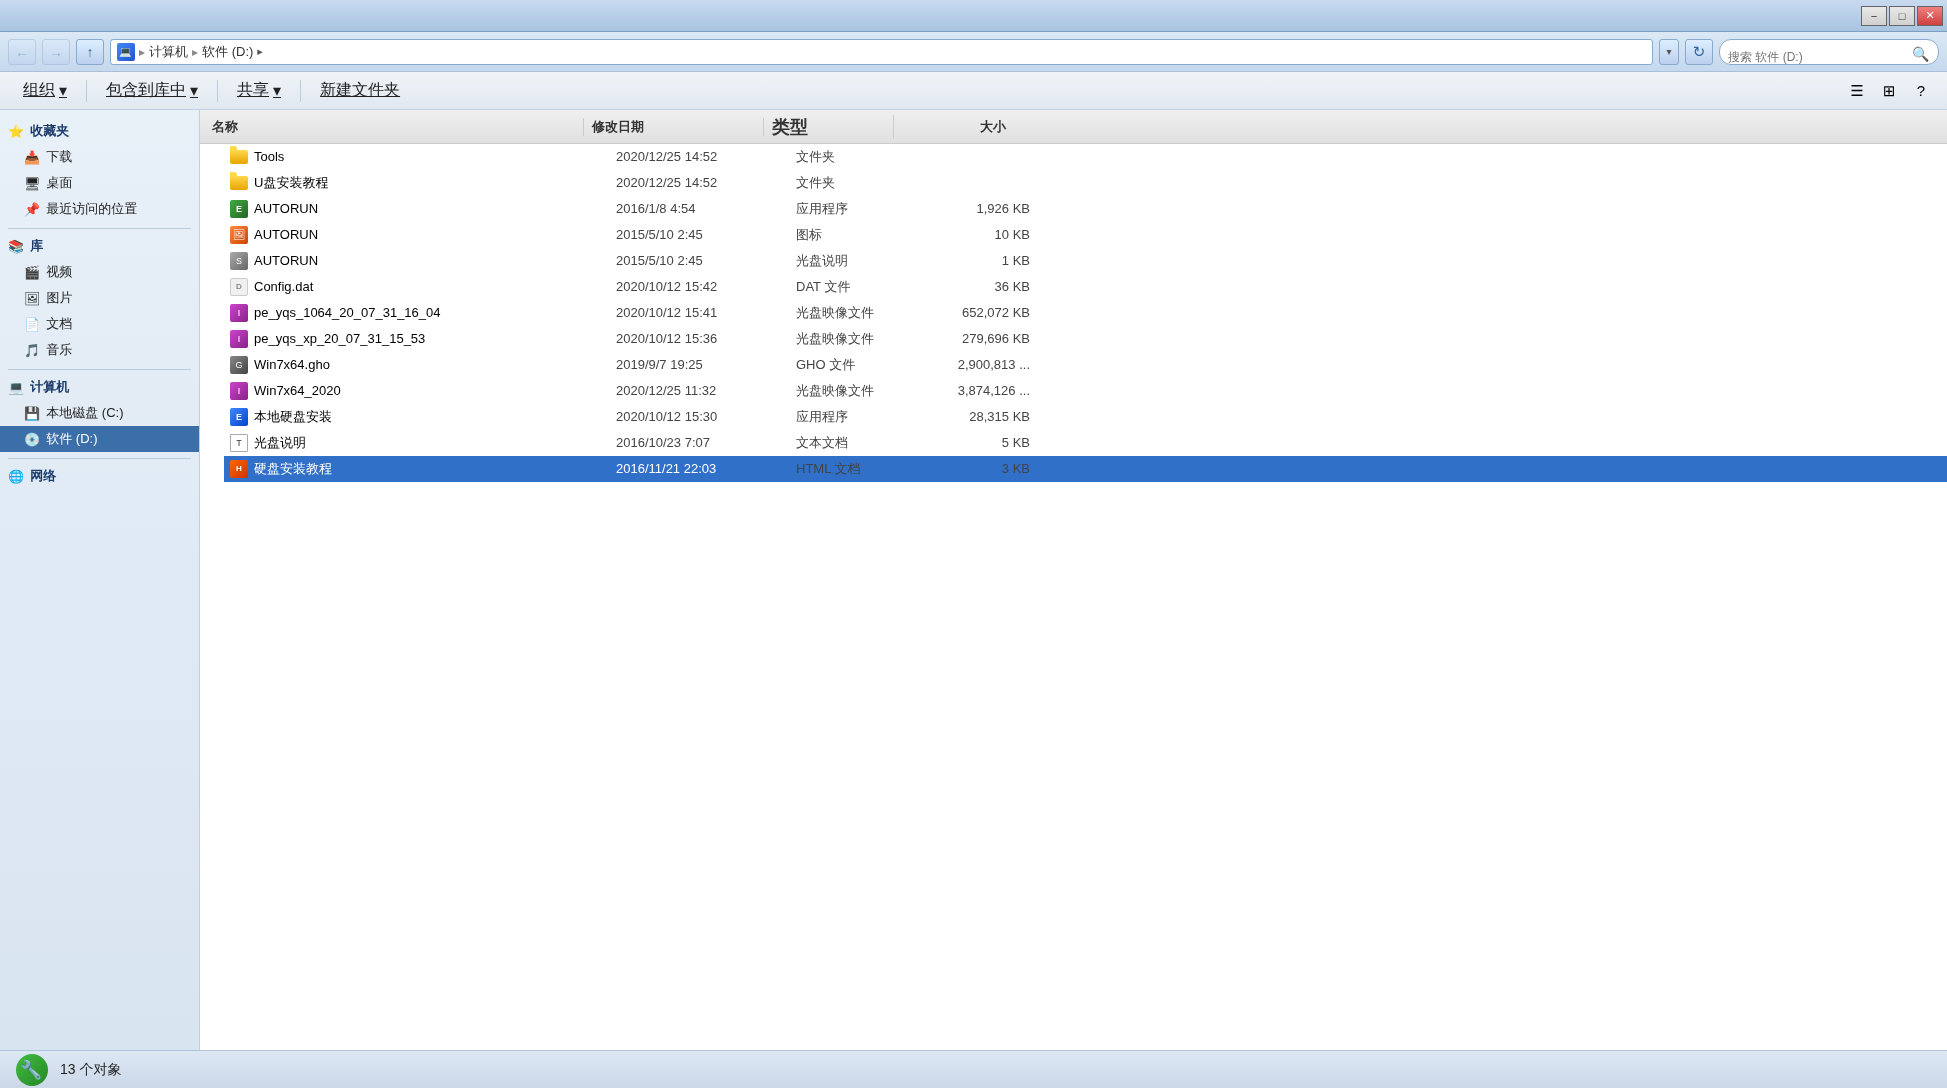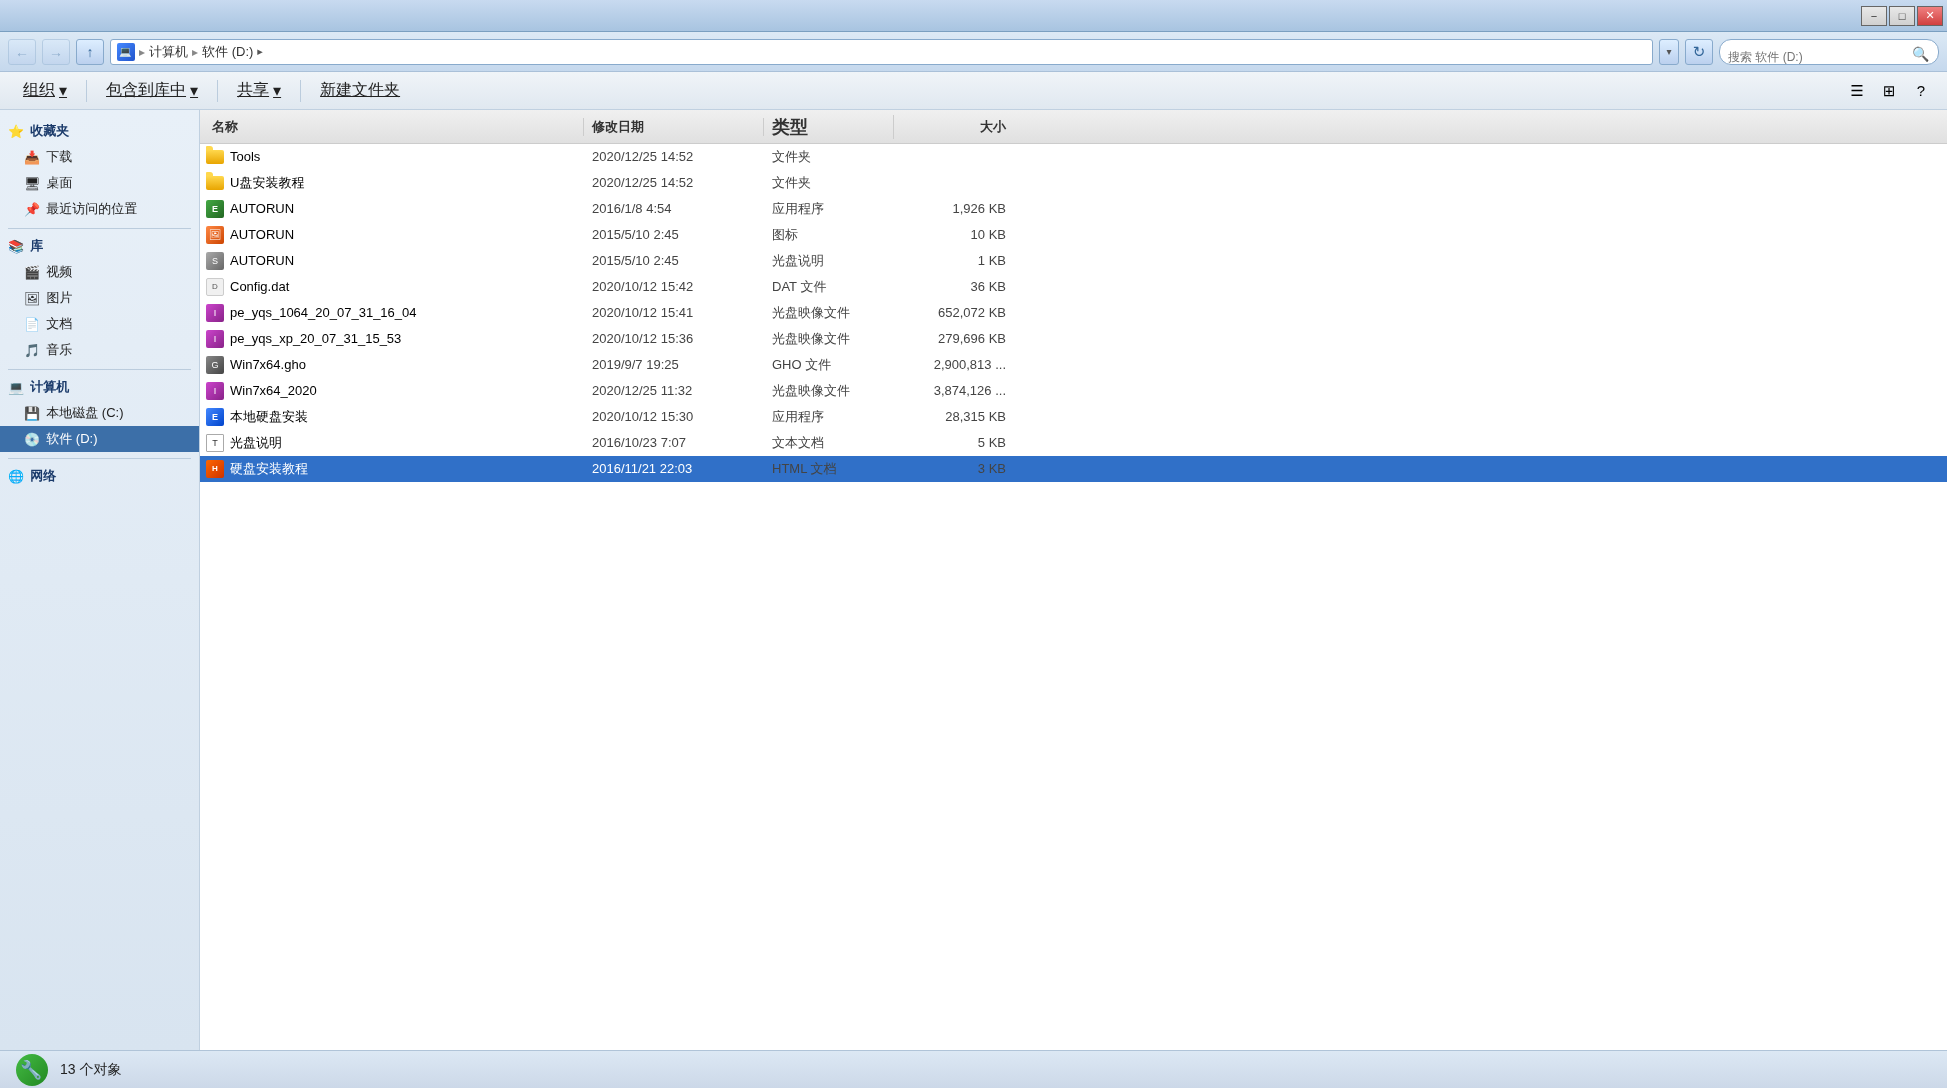--- a/index.html
+++ b/index.html
@@ -252,20 +252,21 @@
       padding: 0 4px;
     }
     .col-name { width: 380px; padding: 0 8px; font-weight: bold; font-size: 13px; color: #333; border-right: 1px solid #ccc; }
     .col-date { width: 180px; padding: 0 8px; font-weight: bold; font-size: 13px; color: #333; border-right: 1px solid #ccc; }
     .col-type { width: 130px; padding: 0 8px; font-weight: bold; font-size: 18px; color: #333; border-right: 1px solid #ccc; }
     .col-size { width: 120px; padding: 0 8px; font-weight: bold; font-size: 13px; color: #333; text-align: right; }
 
     .file-list {
       flex: 1;
       overflow-y: auto;
+      margin-left: 24px;
     }
     .file-row {
       display: flex;
       align-items: center;
       height: 26px;
       padding: 0 4px;
       cursor: pointer;
       border-bottom: 1px solid transparent;
     }
     .file-row.selected { background: #3070c8; color: #fff; }

